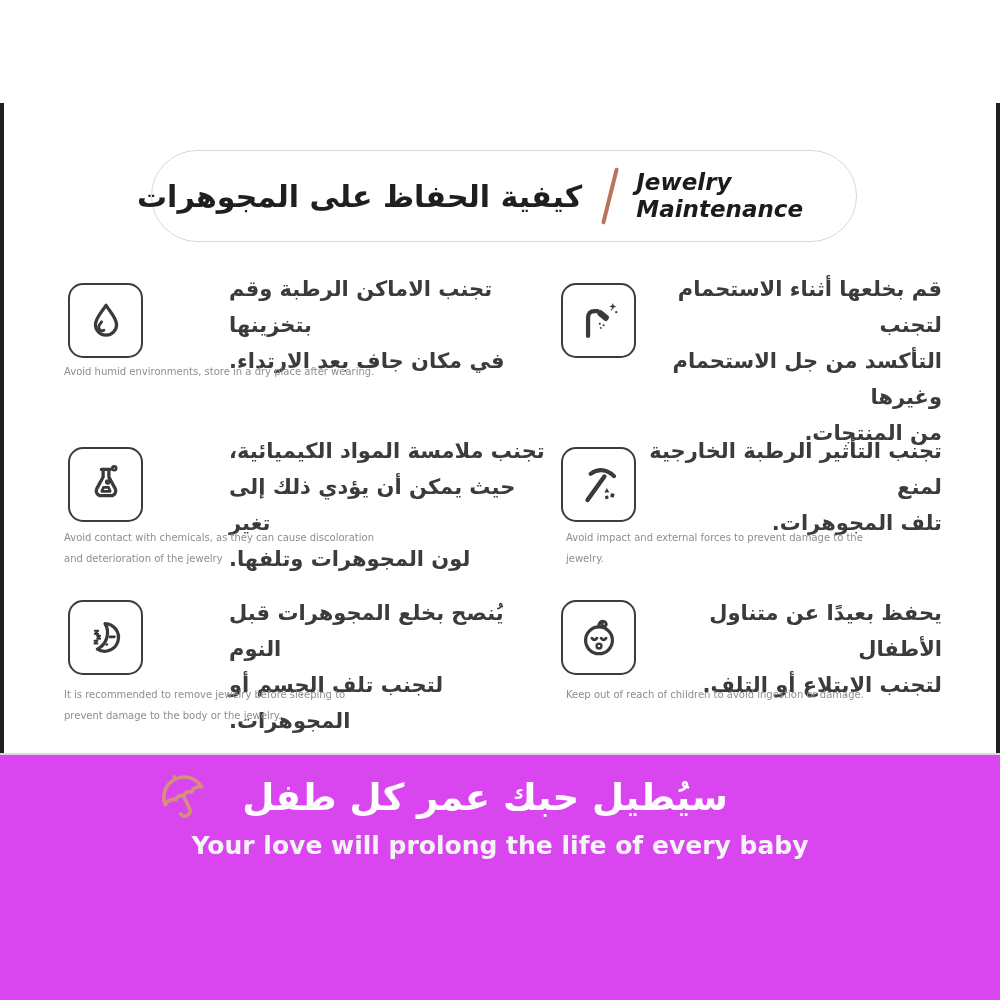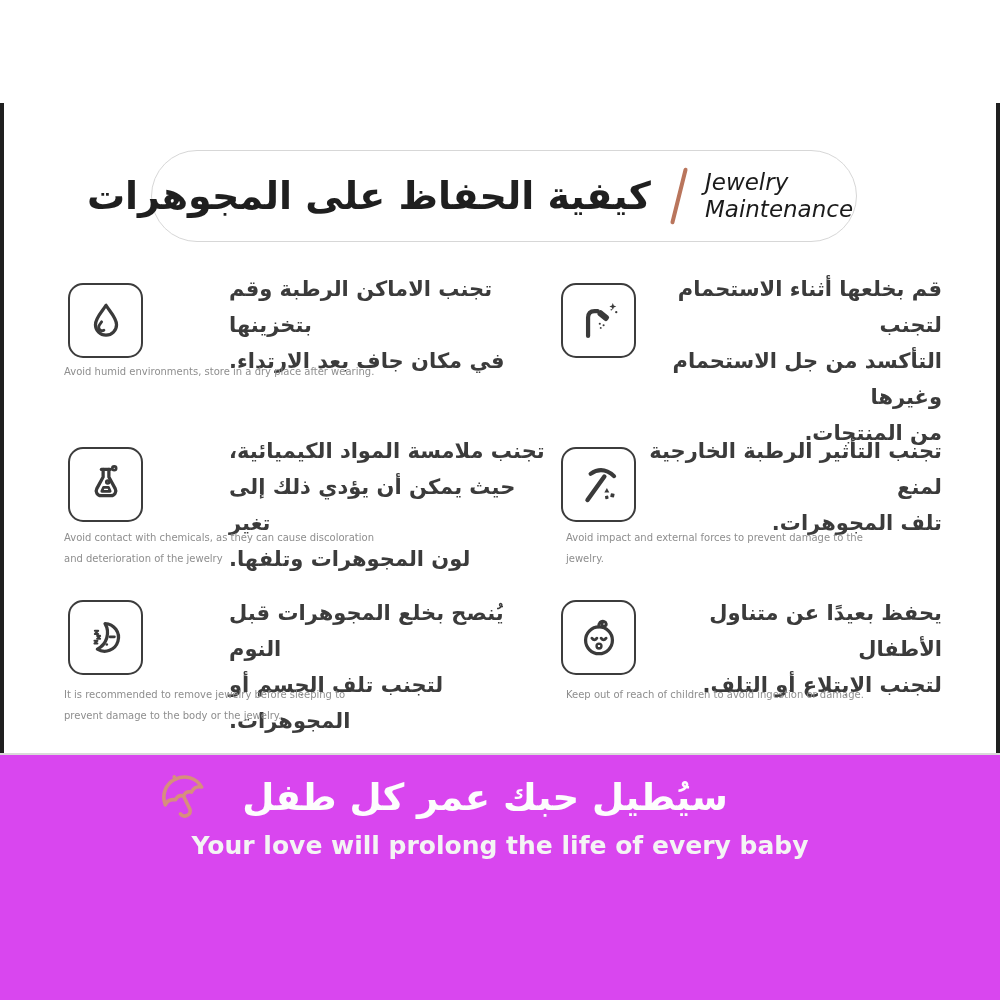--- a/index.html
+++ b/index.html
@@ -15,28 +15,28 @@
     background:#ffffff; border-left:4px solid #1f1f1f; border-right:4px solid #1f1f1f;
   }
   
   .header-pill {
     position:absolute; left:147px; top:47px; width:706px; height:92px;
     border:1.5px solid #d7d7d7; border-radius:46px; background:#ffffff;
     display:flex; align-items:center; justify-content:center;
   }
   .pill-inner { display:flex; align-items:center; transform:translateX(-34px); }
   .title-ar {
-    direction:rtl; font-size:38px; font-weight:bold; color:#1f1f1f; white-space:nowrap;
+    direction:rtl; font-size:30px; font-weight:bold; color:#1f1f1f; white-space:nowrap;
   }
   .slash {
     width:4px; height:58px; background:#b9755c; border-radius:2px;
     transform:rotate(14deg); margin:0 24px 0 26px; flex:0 0 auto;
   }
   .title-en {
-    font-size:23px; font-weight:normal; font-style:italic; color:#1b1b1b;
+    font-size:23px; font-weight:bold; font-style:italic; color:#1b1b1b;
     line-height:27px; white-space:pre-line;
   }
   
   .icon-box {
     position:absolute; width:75px; height:75px;
     border:2.6px solid #3c3c3c; border-radius:15px; background:#ffffff;
     display:flex; align-items:center; justify-content:center;
   }
   .icon-box svg { display:block; }
   .ib1 { left:64px;  top:180px; }

